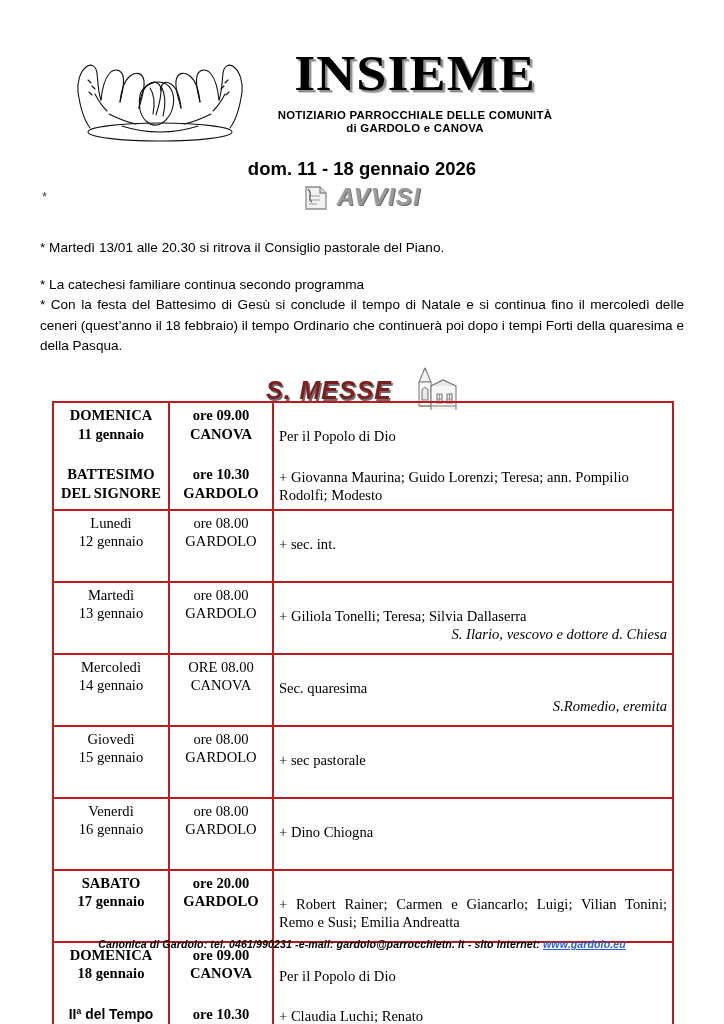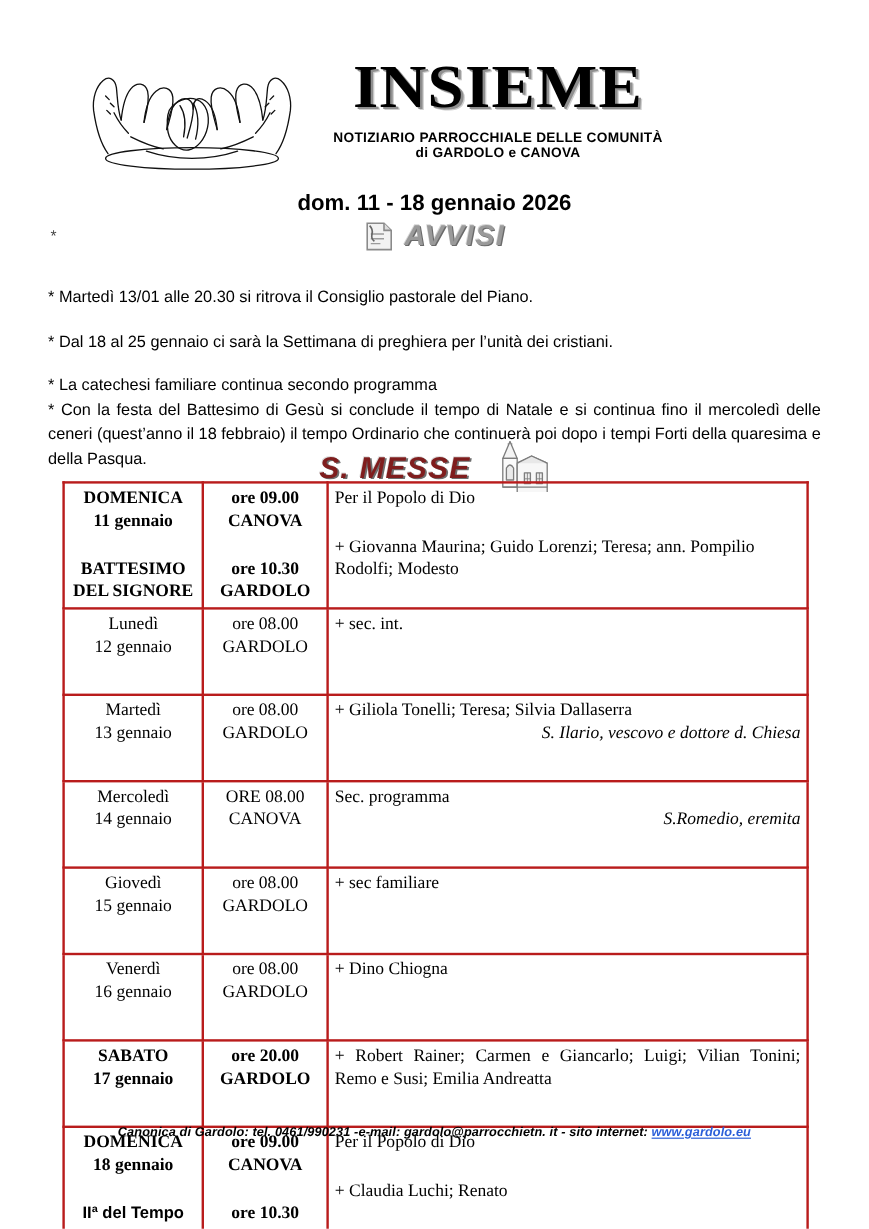--- a/index.html
+++ b/index.html
@@ -193,20 +193,21 @@
   .sans-bold {
     font-family: "Liberation Sans", sans-serif;
     font-weight: bold;
     font-size: 13.8px;
   }
 
   .int-cell {
     font-size: 14.6px;
     line-height: 18.5px;
     text-align: left;
+    margin-top: 21px;
   }
   .int-cell.justify { text-align: justify; }
   .int-cell.justify > .jline { text-align-last: justify; }
   .saint {
     display: block;
     text-align: right;
     font-style: italic;
   }
   .gap { display: block; height: 22px; }
   .spacer-lg { display: block; height: 26px; }
@@ -289,21 +290,20 @@
           <path d="M6 12 h11 M6 16 h11 M6 20 h8" stroke="#9b9b9b" stroke-width="1.2" fill="none"></path>
           <path d="M5 5 q3 3 2 7 q-1 4 2 6" stroke="#666" stroke-width="1.4" fill="none"></path>
         </svg>
       </span>
       <span class="avvisi-word">AVVISI</span>
     </div>
   </div>
 
   <div class="notices">
     <div class="notice-line">* Martedì 13/01 alle 20.30 si ritrova il Consiglio pastorale del Piano.</div>
-    <div class="notice-line">* Dal 18 al 25 gennaio ci sarà la Settimana di preghiera per l’unità dei cristiani.</div>
     <div class="notice-line">* La catechesi familiare continua secondo programma</div>
     <div class="notice-para">* Con la festa del Battesimo di Gesù si conclude il tempo di Natale e si continua fino il mercoledì delle ceneri (quest’anno il 18 febbraio) il tempo Ordinario che continuerà poi dopo i tempi Forti della quaresima e della Pasqua.</div>
   </div>
 
   <div class="messe-head">
     <span class="messe-word">S. MESSE</span>
     <span class="church-icon">
       <svg viewBox="0 0 50 44" xmlns="http://www.w3.org/2000/svg">
         <g stroke="#7d7d7d" stroke-width="1.1" fill="#fbfbfb" stroke-linejoin="round">
           <path d="M17 6 l0 -4 M15 4 h4" stroke-width="1"></path>
@@ -409,21 +409,21 @@
           </div>
         </td>
         <td>
           <div class="cell-pad time-cell">
             <span>ORE 08.00</span><br>
             <span>CANOVA</span>
           </div>
         </td>
         <td>
           <div class="cell-pad int-cell">
-            <span>Sec. programma</span>
+            <span>Sec. quaresima</span>
             <span class="saint">S.Romedio, eremita</span>
           </div>
         </td>
       </tr>
 
       <tr>
         <td>
           <div class="cell-pad day-cell">
             <span>Giovedì</span><br>
             <span>15 gennaio</span>
@@ -431,21 +431,21 @@
           </div>
         </td>
         <td>
           <div class="cell-pad time-cell">
             <span>ore 08.00</span><br>
             <span>GARDOLO</span>
           </div>
         </td>
         <td>
           <div class="cell-pad int-cell">
-            <span>+ sec familiare</span>
+            <span>+ sec pastorale</span>
           </div>
         </td>
       </tr>
 
       <tr>
         <td>
           <div class="cell-pad day-cell">
             <span>Venerdì</span><br>
             <span>16 gennaio</span>
             <span class="spacer-lg"></span>

